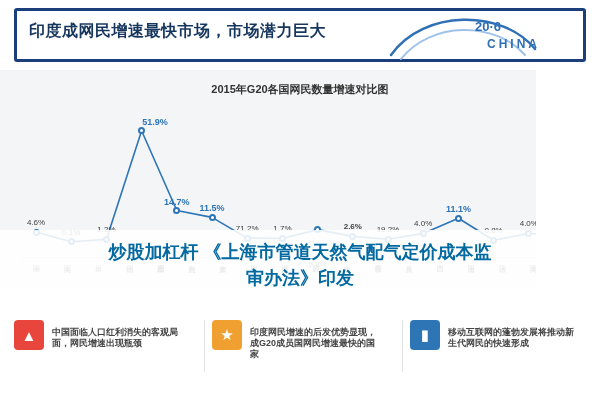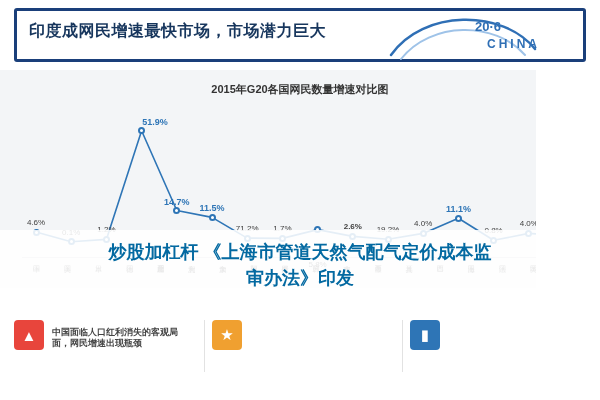--- a/index.html
+++ b/index.html
@@ -215,20 +215,22 @@
   </div>
 
   <div class="cards" id="cards">
       <div class="card" style="left: 14px; width: 180px;">
         <div class="card-icon" style="background: rgb(232, 69, 60);">▲</div>
         <div class="card-text">中国面临人口红利消失的客观局面，网民增速出现瓶颈</div>
       </div>
       <div class="divider" style="left: 204px;"></div>
       <div class="card" style="left: 212px; width: 180px;">
         <div class="card-icon" style="background: rgb(240, 160, 48);">★</div>
+        <div class="card-text">印度网民增速的后发优势显现，成G20成员国网民增速最快的国家</div>
       </div>
       <div class="divider" style="left: 402px;"></div>
       <div class="card" style="left: 410px; width: 180px;">
         <div class="card-icon" style="background: rgb(46, 117, 182);">▮</div>
+        <div class="card-text">移动互联网的蓬勃发展将推动新生代网民的快速形成</div>
       </div>
     </div>
 
 </div>
 
 </body></html>

